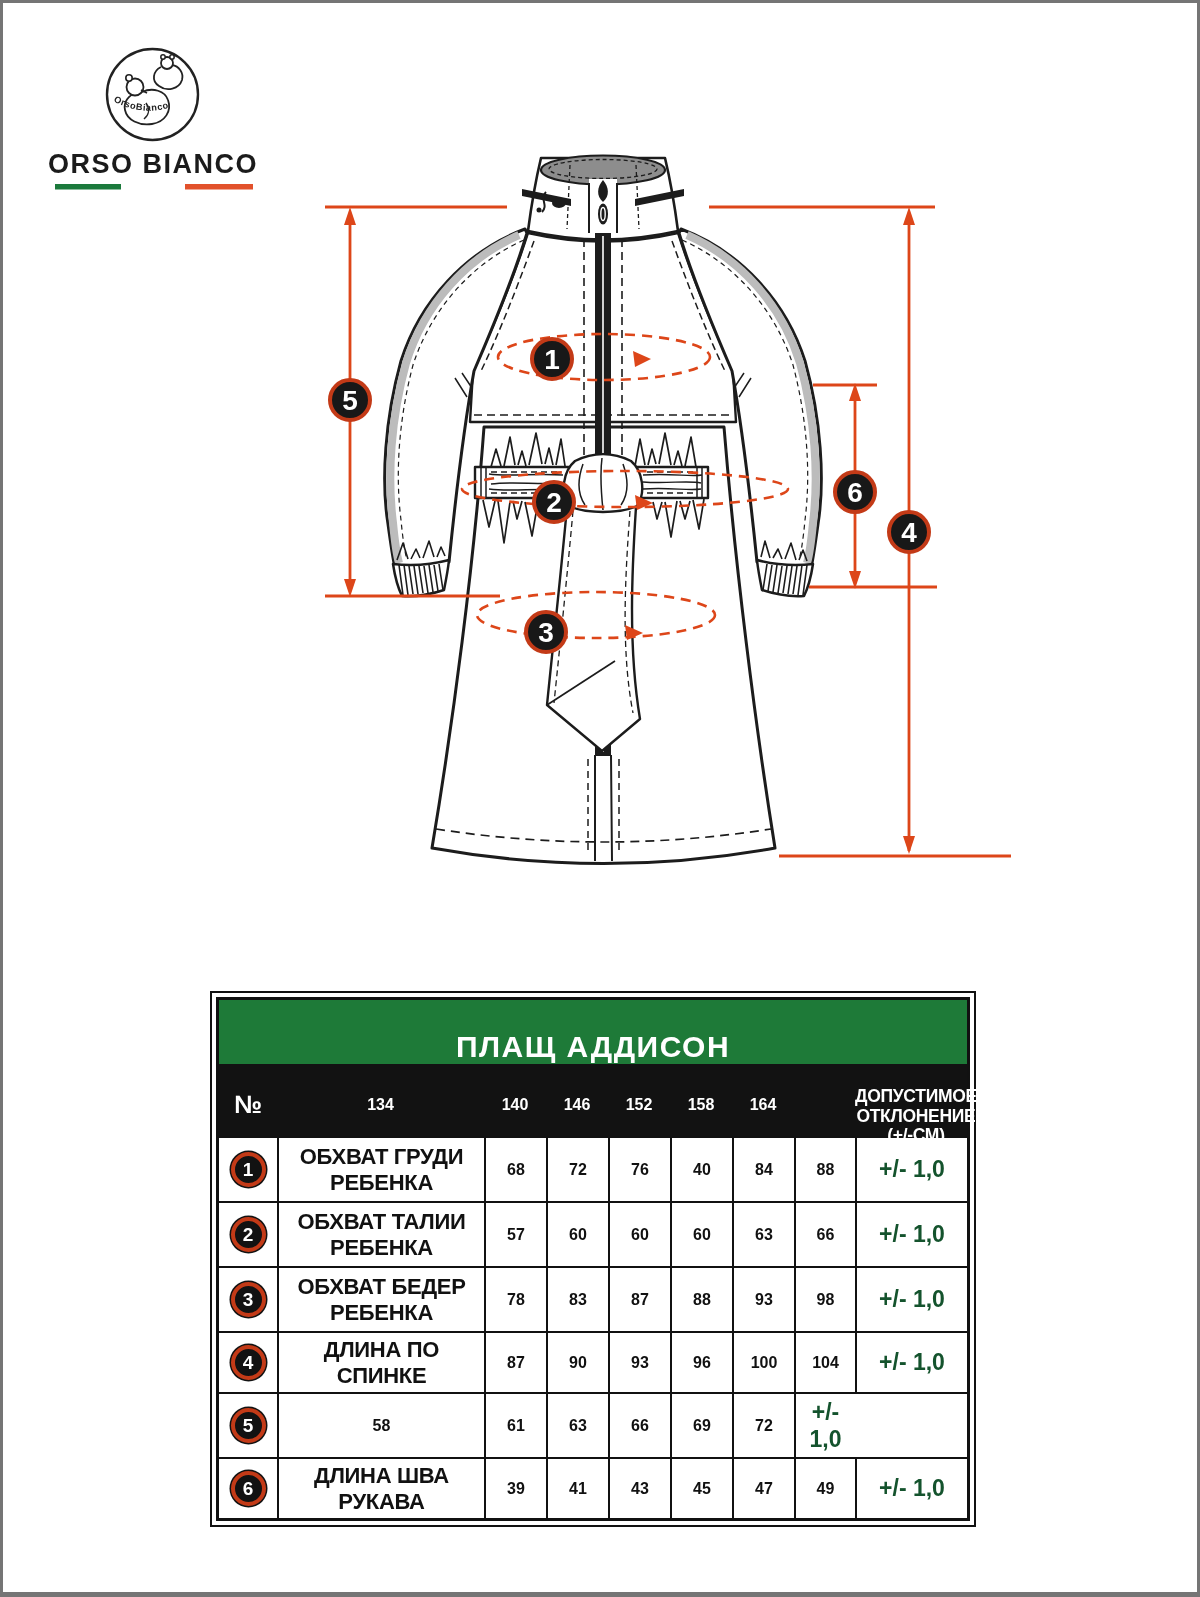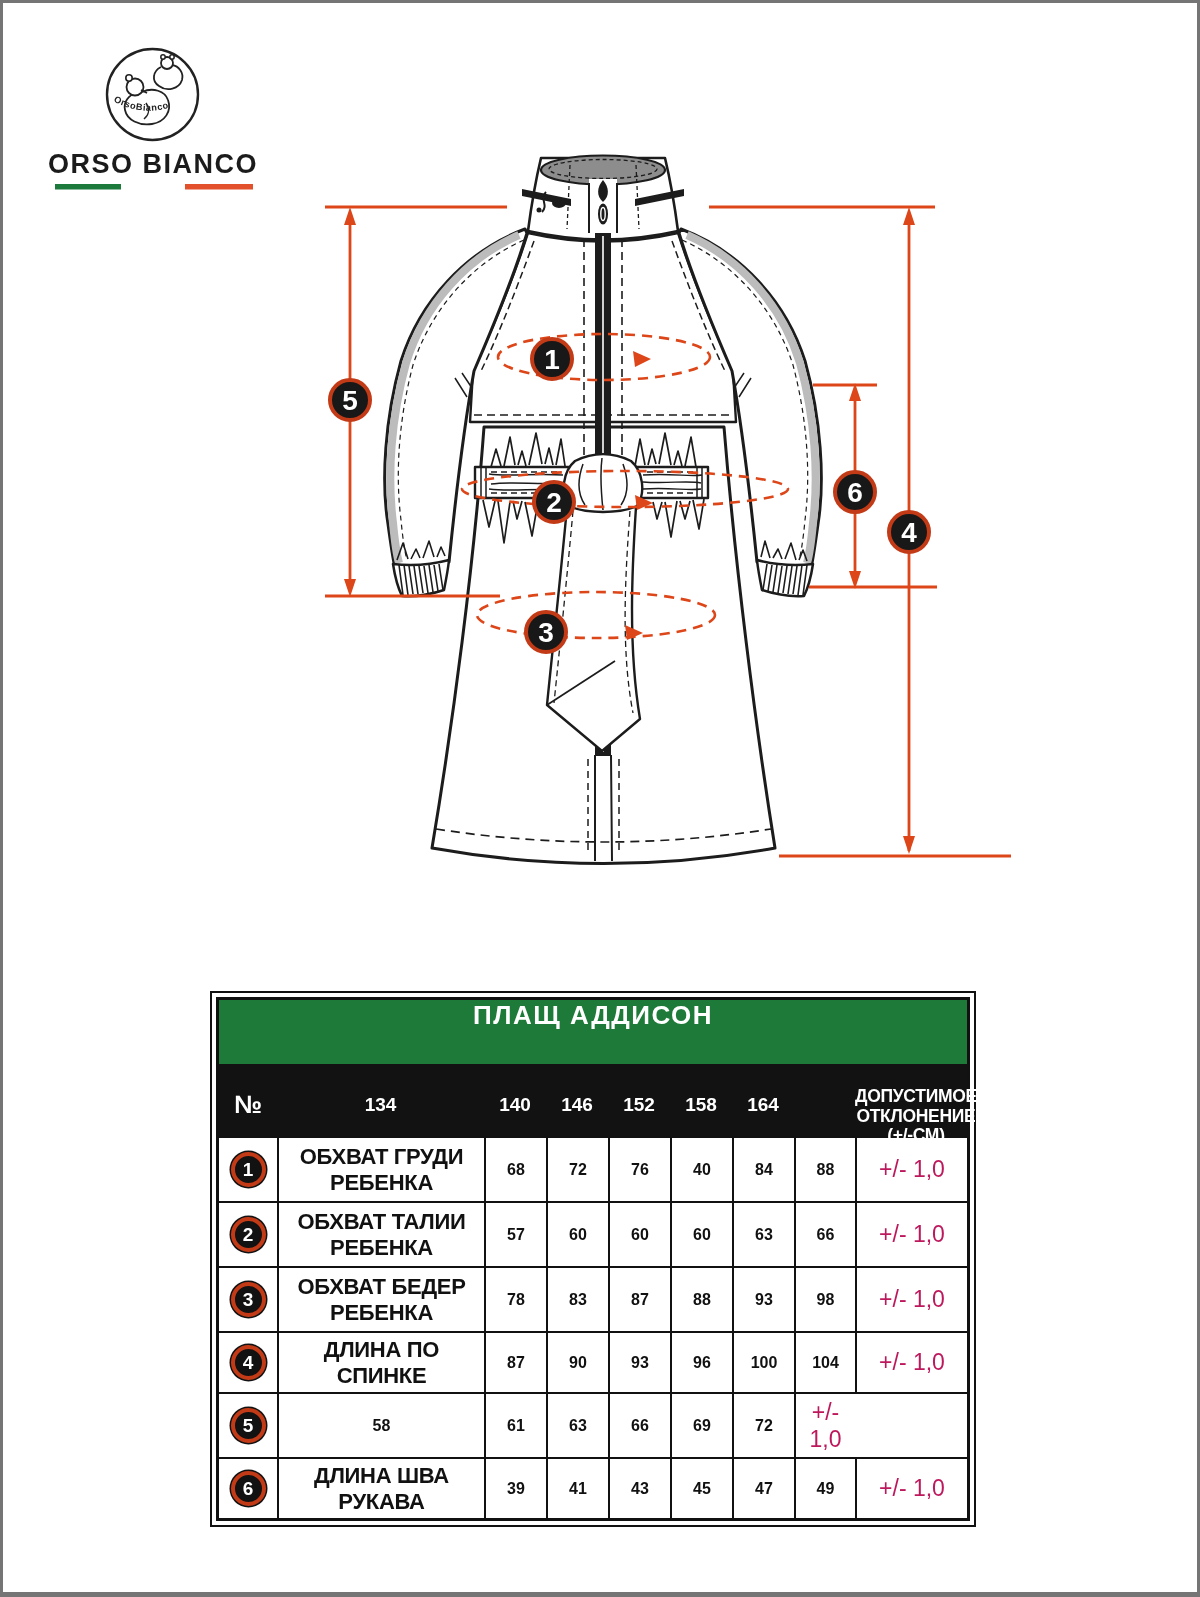--- a/index.html
+++ b/index.html
@@ -4,38 +4,38 @@
 <style>
   html,body{margin:0;padding:0;background:#e8e8e8;font-family:"Liberation Sans",sans-serif;}
   .page{position:relative;width:1200px;height:1597px;background:#fff;margin:0 auto;
         border:3px solid #757575;border-bottom-width:5px;box-sizing:border-box;overflow:hidden;}
   .logo-block{position:absolute;left:0px;top:0px;}
   .diagram{position:absolute;left:290px;top:118px;}
   
   .size-table-outer{position:absolute;left:207px;top:988px;width:766px;box-sizing:border-box;
         border:2px solid #111;padding:4px;background:#fff;}
   .size-table-inner{border:3px solid #111;}
-  .title-bar{height:64px;display:flex;align-items:flex-start;justify-content:center;
-        color:#fff;font-weight:bold;font-size:26px;letter-spacing:1.5px;}
+  .title-bar{height:64px;display:flex;align-items:flex-end;justify-content:center;
+        color:#fff;font-weight:bold;font-size:30px;letter-spacing:1.5px;}
   .thead{height:72px;display:grid;color:#fff;font-weight:bold;align-items:center;}
   .grid-cols{grid-template-columns:58px 207px 62px 62px 62px 62px 62px 61px auto;}
   .thead .hc{text-align:center;}
   .h-num{font-size:25px;}
   .h-name{font-size:20px;white-space:pre-line;line-height:1.15;letter-spacing:-0.3px;}
-  .h-size{font-size:19px;}
+  .h-size{font-size:16px;}
   .h-dev{font-size:17.5px;white-space:pre-line;line-height:1.12;letter-spacing:-0.3px;margin-top:23px;}
   .trow{display:grid;background:#fff;border-top:2px solid #111;}
   .trow .cell{display:flex;align-items:center;justify-content:center;border-left:2px solid #111;
         text-align:center;}
   .trow .cell:first-child{border-left:none;}
   .row-tall{height:63px;}
   .row-short{height:59px;}
   .c-name{font-size:22px;font-weight:bold;white-space:pre-line;line-height:1.18;letter-spacing:-0.3px;color:#111;}
   .c-val{font-size:16px;font-weight:bold;color:#111;}
-  .c-dev{font-size:23px;font-weight:normal;color:#be185d;}
+  .c-dev{font-size:23px;font-weight:bold;color:#14532d;}
   .badge{width:27px;height:27px;border-radius:50%;background:#121212;border:4px solid #c33a17;
         box-shadow:0 0 0 1.5px #121212;display:flex;align-items:center;justify-content:center;}
   .badge span{color:#fff;font-size:19px;font-weight:bold;line-height:1;}
 </style>
 </head>
 <body>
 
 <div class="page">
 
   <div class="logo-block">

